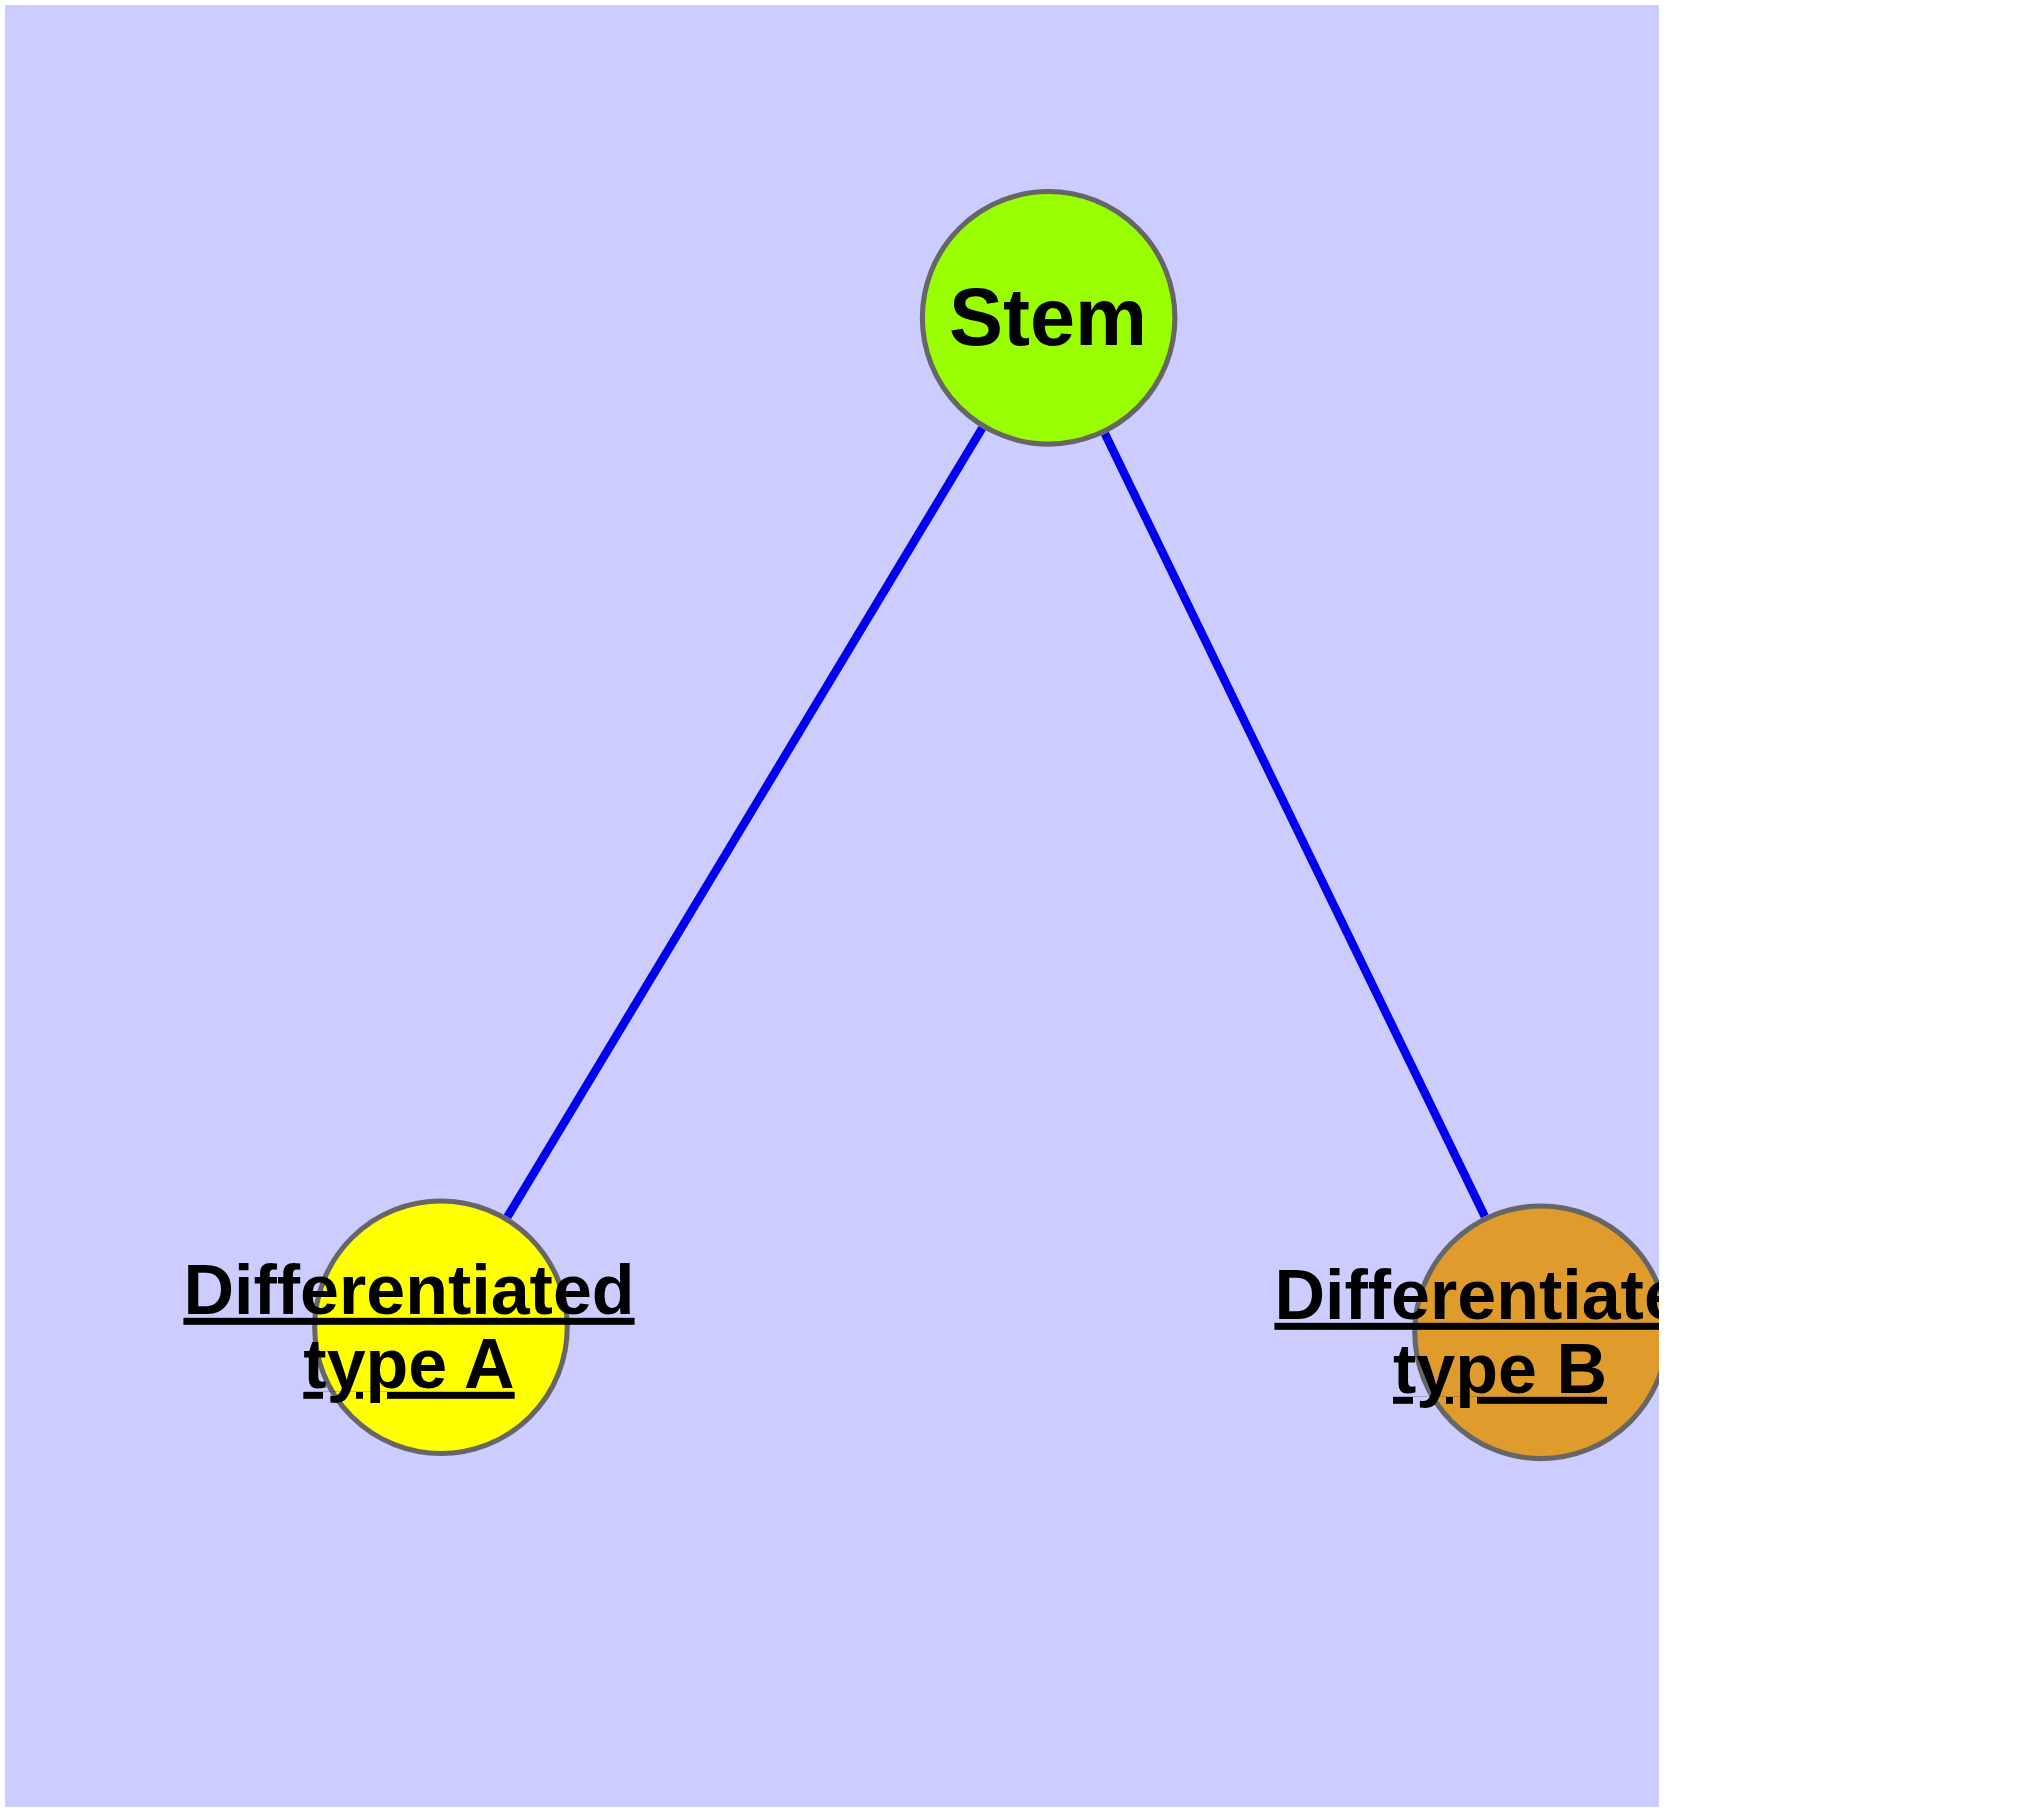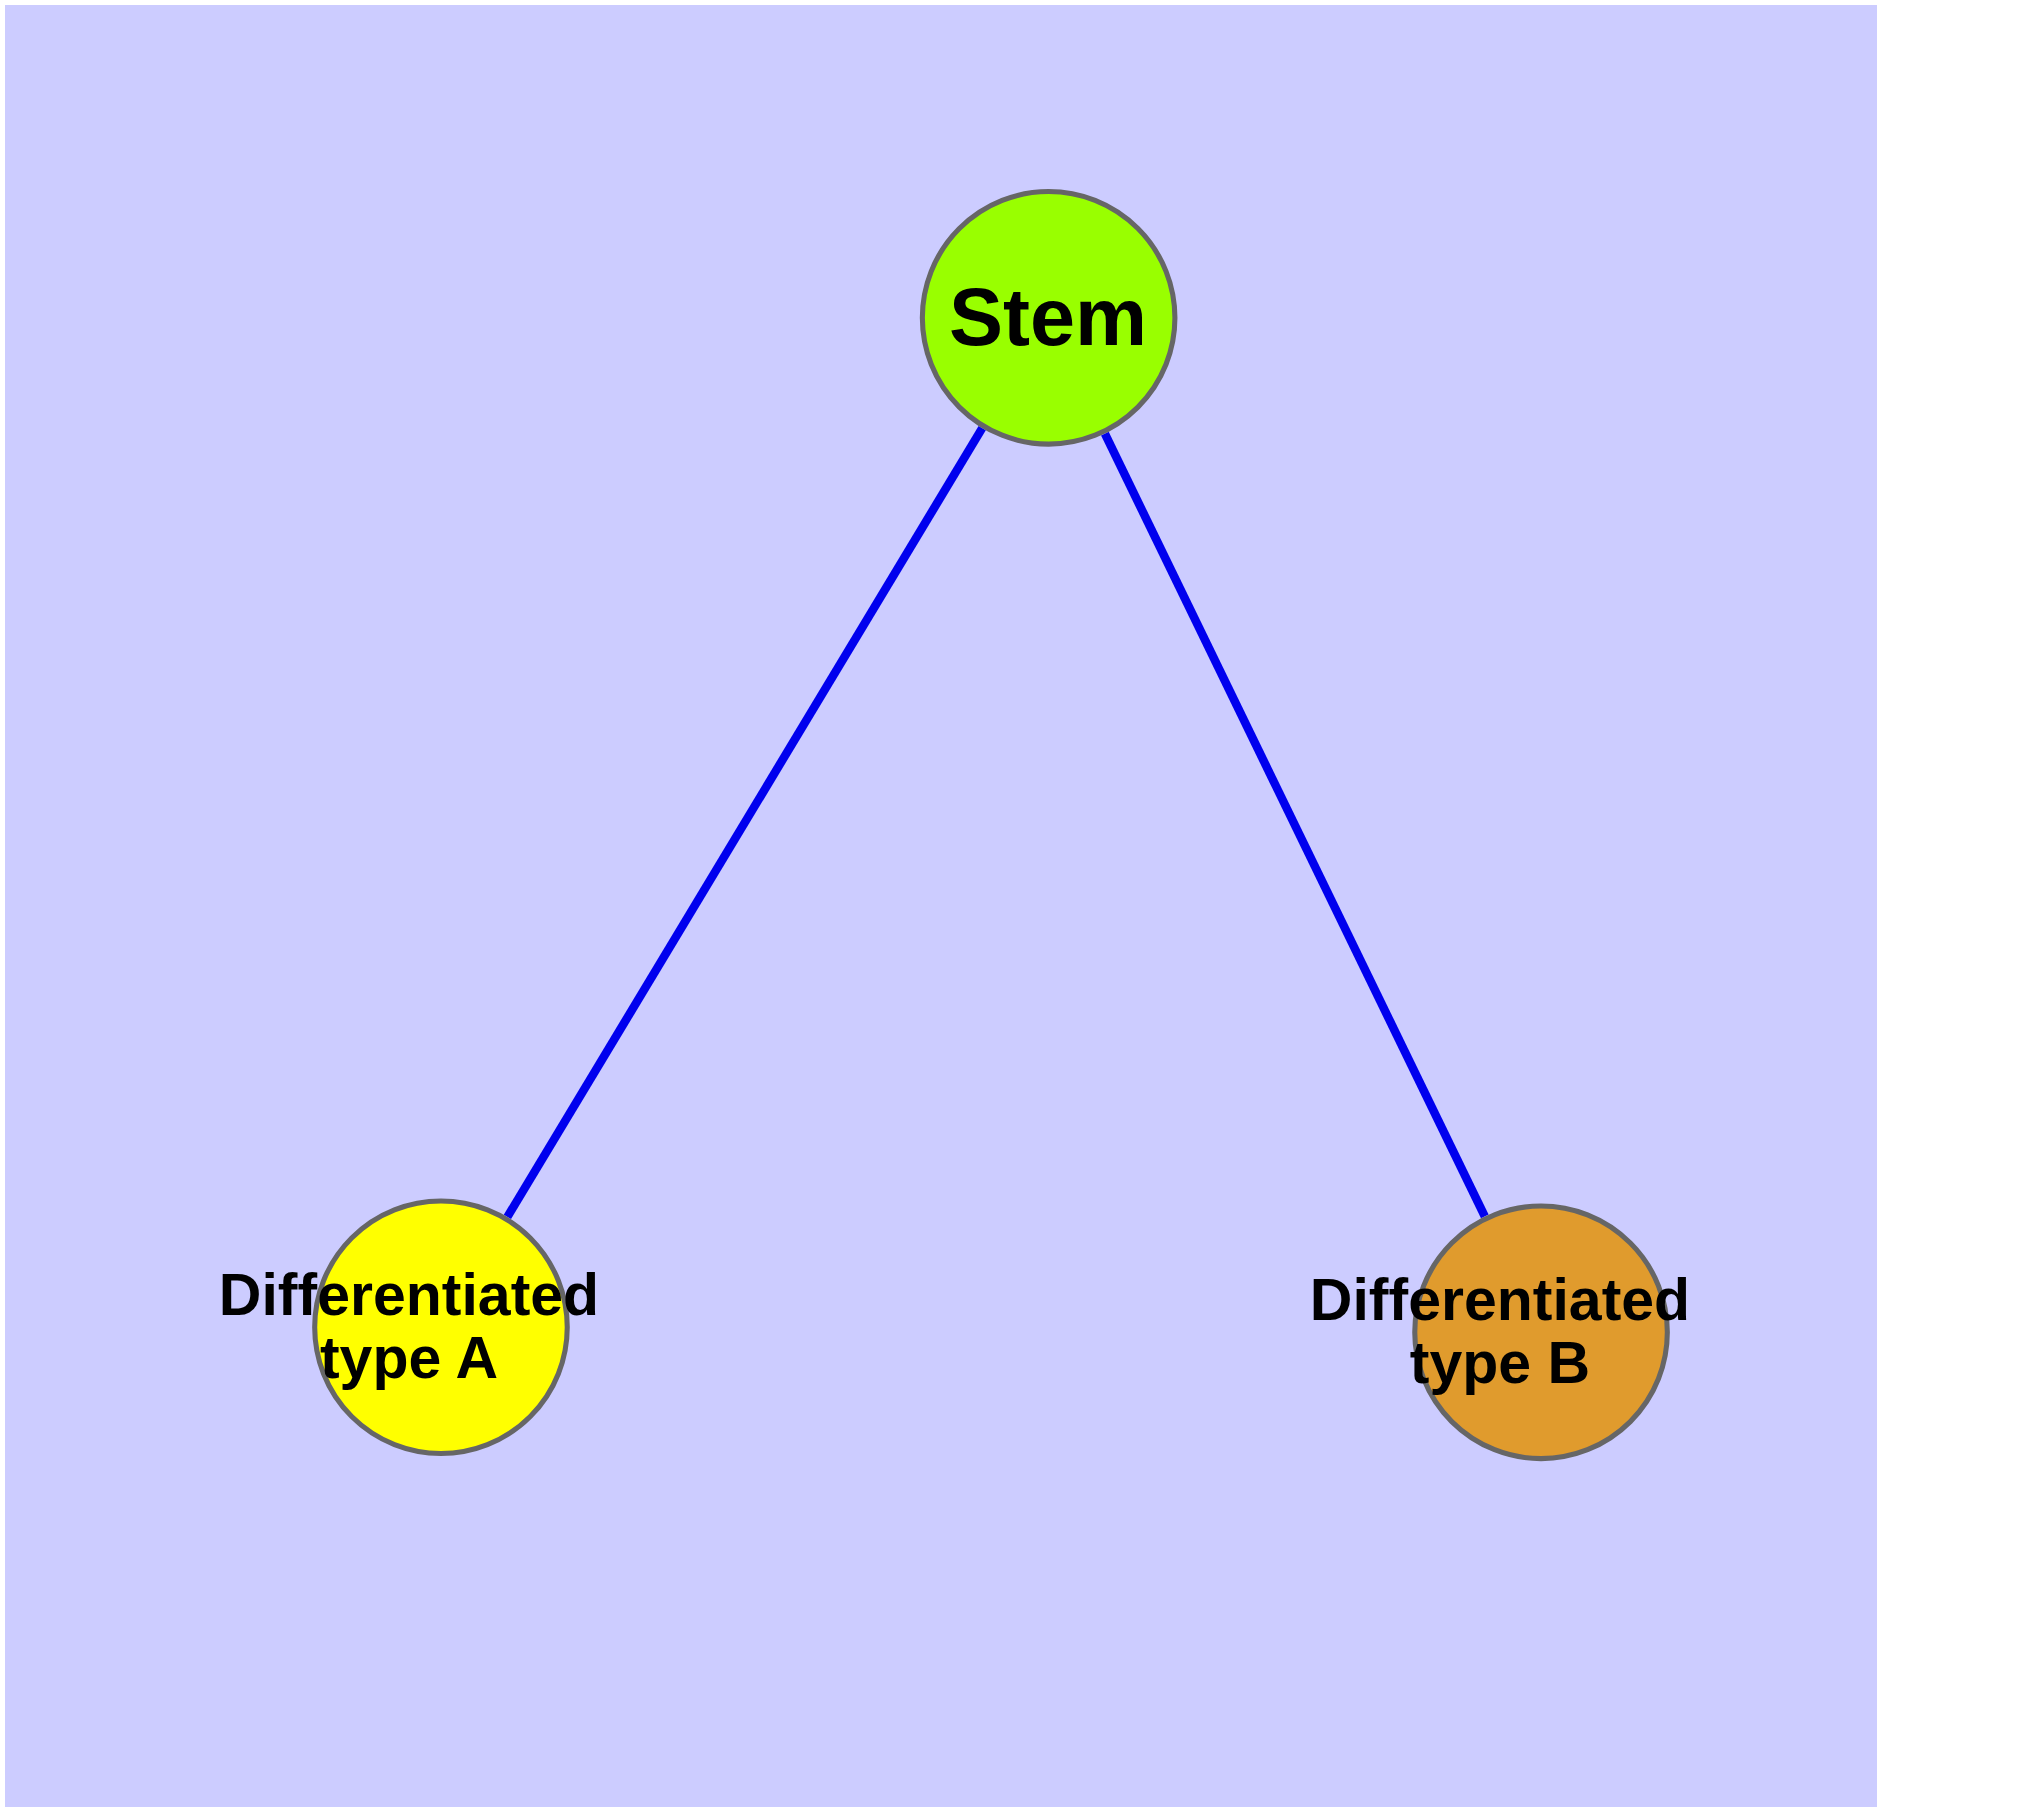--- a/index.html
+++ b/index.html
@@ -34,26 +34,26 @@
     position: absolute;
     text-align: center;
     color: #000000;
     font-weight: bold;
     line-height: 1.06;
     white-space: pre;
     pointer-events: none;
     transform: translate(-50%, -50%);
   }
   .label-stem   { font-size: 81px; }
-  .label-multi  { font-size: 59px; }
+  .label-multi  { font-size: 70px; text-decoration: underline; }
 </style>
 </head>
 <body>
 
-<div id="canvas" style="width: 1877px; height: 1812px; background: rgb(255, 255, 255);">
+<div id="canvas" style="width: 1659px; height: 1812px; background: rgb(255, 255, 255);">
 
   <div id="plot-area" style="background: rgb(204, 204, 255);"></div>
 
   <svg id="graph-svg" viewBox="0 0 2384 2138">
     <g>
       <line class="edge" x1="1158.6037793031442" y1="505.2230109483338" x2="598.3962206968558" y2="1435.776989051666" stroke="#0000ee" stroke-width="10" stroke-linecap="butt"></line>
       <line class="edge" x1="1303.3724271564" y1="511.74319329812505" x2="1751.6275728436" y2="1435.256806701875" stroke="#0000ee" stroke-width="10" stroke-linecap="butt"></line>
     </g>
     <g>
       <circle class="node" cx="1237" cy="375" r="149" fill="#99ff00" stroke="#666666" stroke-width="6"></circle>

